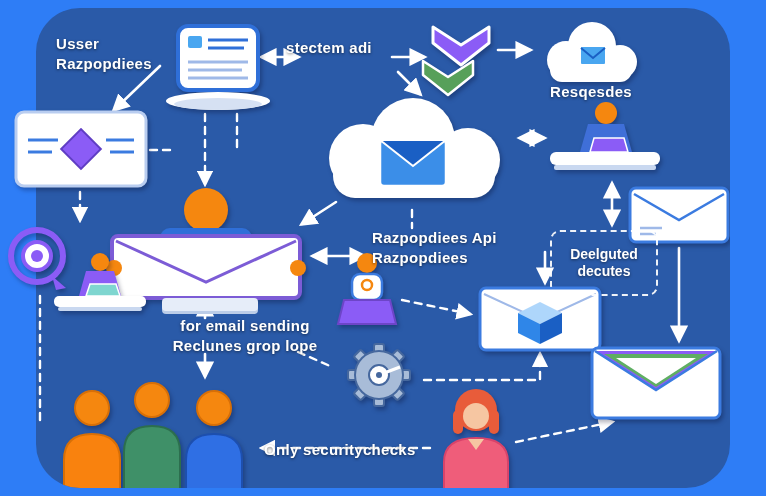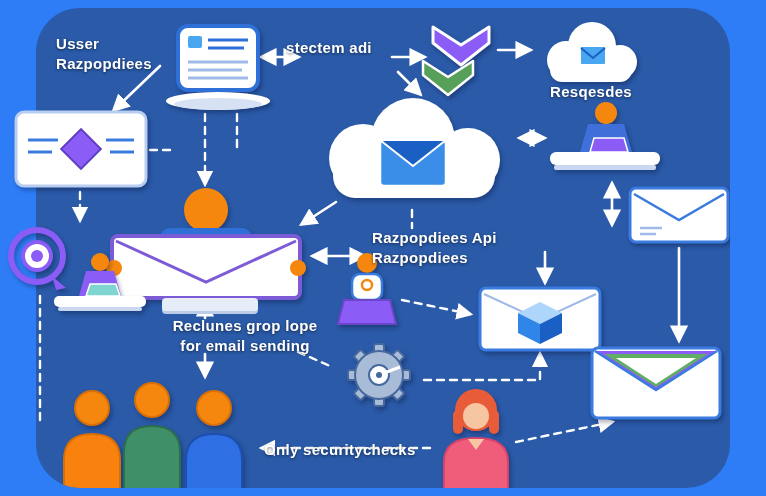--- a/index.html
+++ b/index.html
@@ -231,23 +231,27 @@
       <div class="lbl" style="left:286px;top:38px;">
         <span>stectem adi</span>
       </div>
       <div class="lbl" style="left:550px;top:82px;">
         <span>Resqesdes</span>
       </div>
       <div class="lbl" style="left:372px;top:228px;">
         <span>Razpopdiees Api</span>
         <span>Razpopdiees</span>
       </div>
+      <div class="dashed-box">
+        <span>Deelguted</span>
+        <span>decutes</span>
+      </div>
       <div class="lbl center" style="left:156px;top:316px;width:178px;">
+        <span>for email sending</span>
         <span>Reclunes grop lope</span>
-        <span>for email sending</span>
       </div>
       <div class="lbl" style="left:264px;top:412px;margin-top:28px;">
         <span>Only securitychecks</span>
       </div>
 
     </div>
   </div>
 
   <svg class="icon" style="left:14px;top:110px;" width="134" height="78">
     <rect x="2" y="2" width="130" height="74" rx="8" fill="#fff" stroke="#b9cdf0" stroke-width="3"></rect>

